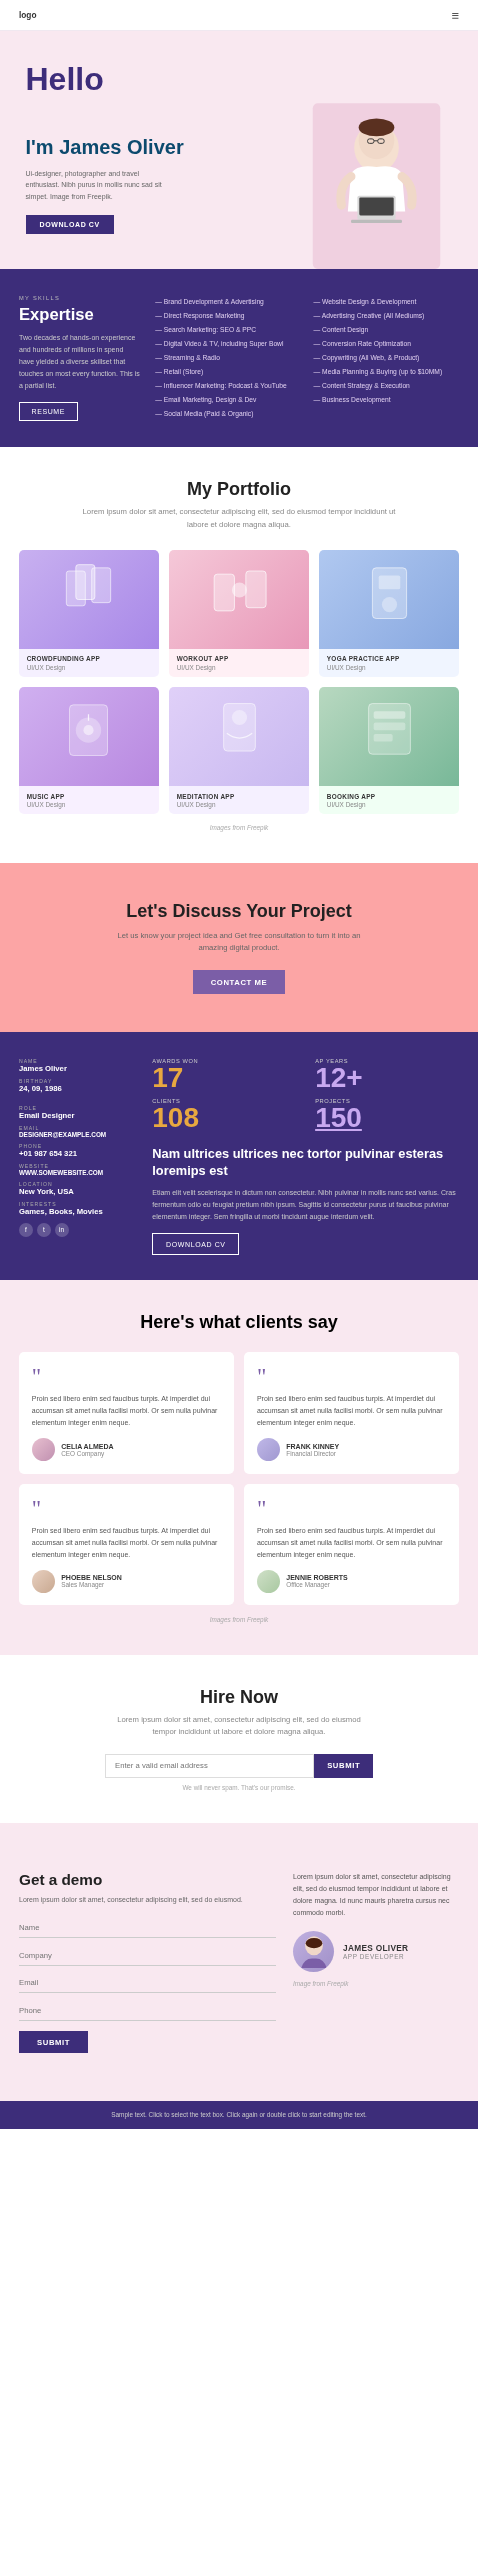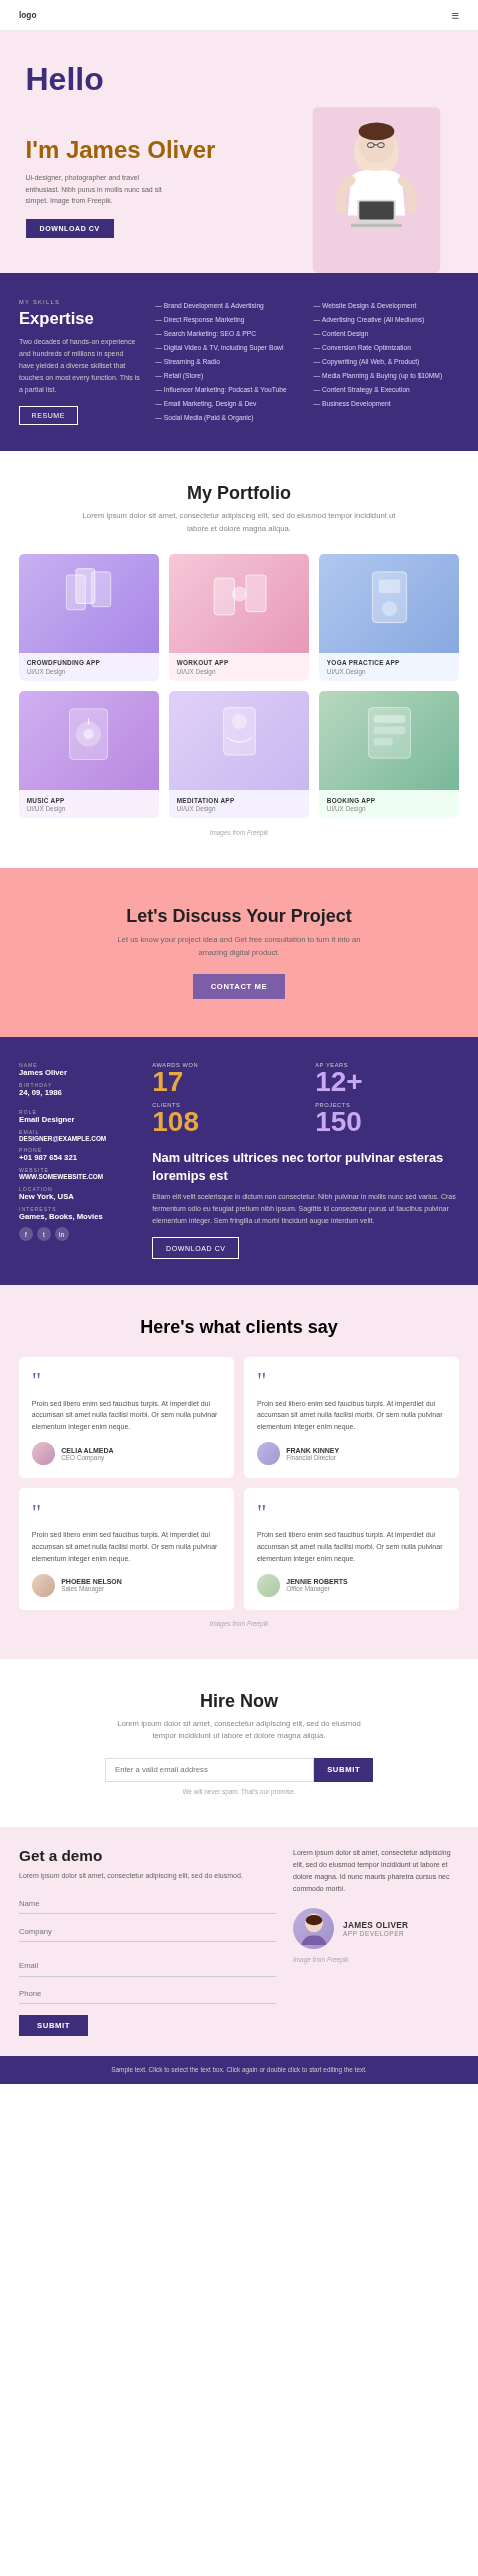--- a/index.html
+++ b/index.html
@@ -9,21 +9,21 @@
 <body>
 
 <nav style="display:flex; justify-content:space-between; align-items:center; padding:7.7px 19px; background:#fff; border-bottom:0.6px solid #f0e8f0;">
   <span style="font-size:8.3px; font-weight:700; color:#333;">logo</span>
   <span style="font-size:12.8px; color:#555; cursor:pointer;">≡</span>
 </nav>
 
 <section style="background:#f9e8f0; display:flex; align-items:flex-end; padding:32px 25.5px 0 25.5px; min-height:204px; position:relative; overflow:hidden;">
   <div style="flex:1; padding-bottom:35px; z-index:2;">
     <div style="font-size:32px; font-weight:700; color:#3d2d7a; line-height:1.05;">Hello</div>
-    <div style="font-size:24px; font-weight:700; color:#a16207; line-height:1.05; margin-bottom:10.2px;margin-top:40px;">I'm James Oliver</div>
+    <div style="font-size:20px; font-weight:700; color:#0c4a6e; line-height:1.05; margin-bottom:10.2px;margin-top:40px;">I'm James Oliver</div>
     <p style="font-size:7px; color:#666; line-height:1.6; max-width:140px; margin-bottom:12.8px;">Ui-designer, photographer and travel enthusiast. Nibh purus in mollis nunc sad sit simpet. Image from Freepik.</p>
     <button style="background:#3d2d7a; color:#fff; border:none; padding:6.4px 14px; font-size:7px; cursor:pointer; font-weight:600; letter-spacing:0.6px;">DOWNLOAD CV</button>
   </div>
   <div style="width:153px; align-self:flex-end; flex-shrink:0;">
     <svg width="153" height="185" viewBox="0 0 240 290" style="display:block;">
 
       <rect x="20" y="30" width="200" height="260" rx="8" fill="#f0d0e0"></rect>
 
       <ellipse cx="120" cy="100" rx="35" ry="38" fill="#f5e0d0"></ellipse>
 
@@ -218,21 +218,21 @@
       <div>
         <div style="color:#ccc; font-size:5.7px; text-transform:uppercase; letter-spacing:0.6px;">AP YEARS</div>
         <div style="color:#c8a8f0; font-size:28px; font-weight:700; line-height:1;">12+</div>
       </div>
       <div>
         <div style="color:#ccc; font-size:5.7px; text-transform:uppercase; letter-spacing:0.6px;">CLIENTS</div>
         <div style="color:#e8a840; font-size:28px; font-weight:700; line-height:1;">108</div>
       </div>
       <div>
         <div style="color:#ccc; font-size:5.7px; text-transform:uppercase; letter-spacing:0.6px;">PROJECTS</div>
-        <div style="color:#c8a8f0; font-size:28px; font-weight:700; line-height:1;">150</div>
+        <div style="color:#c8a8f0; font-size:28px; font-weight:700; line-height:1;text-decoration:underline;">150</div>
       </div>
     </div>
     <h3 style="color:#fff; font-size:12.8px; font-weight:700; margin-bottom:7.7px; line-height:1.35;">Nam ultrices ultrices nec tortor pulvinar esteras loremips est</h3>
     <p style="color:#ccc; font-size:7px; line-height:1.7; margin-bottom:10.2px;">Etiam elit velit scelerisque in dictum non consectetur. Nibh pulvinar in mollis nunc sed varius. Cras fermentum odio eu feugiat pretium nibh ipsum. Sagittis id consectetur purus ut faucibus pulvinar elementum integer. Sem fringilla ut morbi tincidunt augue interdum velit.</p>
     <button style="background:transparent; border:0.6px solid #fff; color:#fff; padding:6.4px 12.8px; font-size:7px; cursor:pointer; letter-spacing:0.6px;">DOWNLOAD CV</button>
   </div>
 </section>
 
 <section style="background:#f9e8f0; padding:32px 19px;">
   <h2 style="text-align:center; font-size:18px; font-weight:700; color:#000000; margin-bottom:19px;">Here's what clients say</h2>
@@ -293,29 +293,29 @@
 <section style="background:#fff; padding:32px 19px; text-align:center;">
   <h2 style="font-size:18px; font-weight:700; color:#222; margin-bottom:6.4px;">Hire Now</h2>
   <p style="font-size:7.7px; color:#888; line-height:1.6; max-width:255px; margin:0 auto 15.3px;">Lorem ipsum dolor sit amet, consectetur adipiscing elit, sed do eiusmod tempor incididunt ut labore et dolore magna aliqua.</p>
   <div style="display:flex; justify-content:center; max-width:268px; margin:0 auto;">
     <input type="email" style="flex: 1 1 0%; border: 0.6px solid rgb(221, 221, 221); padding: 6.4px 9px; font-size: 7.7px; outline: none;" placeholder="Enter a valid email address">
     <button style="background:#3d2d7a; color:#fff; border:none; padding:6.4px 12.8px; font-size:7.7px; font-weight:600; cursor:pointer; letter-spacing:0.6px;">SUBMIT</button>
   </div>
   <p style="font-size:6.4px; color:#aaa; margin-top:6.4px;">We will never spam. That's our promise.</p>
 </section>
 
-<section style="background:#f9e8f0; padding:20px 19px; display:flex; gap:17px;">
+<section style="background:#f9e8f0; padding:48px 19px; display:flex; gap:17px;">
   <div style="flex:1;">
     <h2 style="font-size:15.3px; font-weight:700; color:#222; margin-bottom:5.1px;">Get a demo</h2>
     <p style="font-size:7px; color:#666; line-height:1.6; margin-bottom:12.8px;">Lorem ipsum dolor sit amet, consectetur adipiscing elit, sed do eiusmod.</p>
     <form>
       <div style="margin-bottom:7.7px;">
         <input type="text" style="width: 100%; border-top: none; border-right: none; border-left: none; border-image: initial; border-bottom: 0.6px solid rgb(204, 204, 204); padding: 5.1px 0px; font-size: 7.7px; background: transparent; outline: none;" placeholder="Name">
       </div>
-      <div style="margin-bottom:14px;">
+      <div style="margin-bottom:7px;">
         <input type="text" style="width: 100%; border-top: none; border-right: none; border-left: none; border-image: initial; border-bottom: 0.6px solid rgb(204, 204, 204); padding: 5.1px 0px; font-size: 7.7px; background: transparent; outline: none;" placeholder="Company">
       </div>
       <div style="margin-bottom:7.7px;">
         <input type="email" style="width: 100%; border-top: none; border-right: none; border-left: none; border-image: initial; border-bottom: 0.6px solid rgb(204, 204, 204); padding: 5.1px 0px; font-size: 7.7px; background: transparent; outline: none;" placeholder="Email">
       </div>
       <div style="margin-bottom:10.2px;">
         <input type="tel" style="width: 100%; border-top: none; border-right: none; border-left: none; border-image: initial; border-bottom: 0.6px solid rgb(204, 204, 204); padding: 5.1px 0px; font-size: 7.7px; background: transparent; outline: none;" placeholder="Phone">
       </div>
       <button style="background:#3d2d7a; color:#fff; border:none; padding:6.4px 18px; font-size:7.7px; font-weight:600; cursor:pointer; letter-spacing:0.6px;">SUBMIT</button>
     </form>

